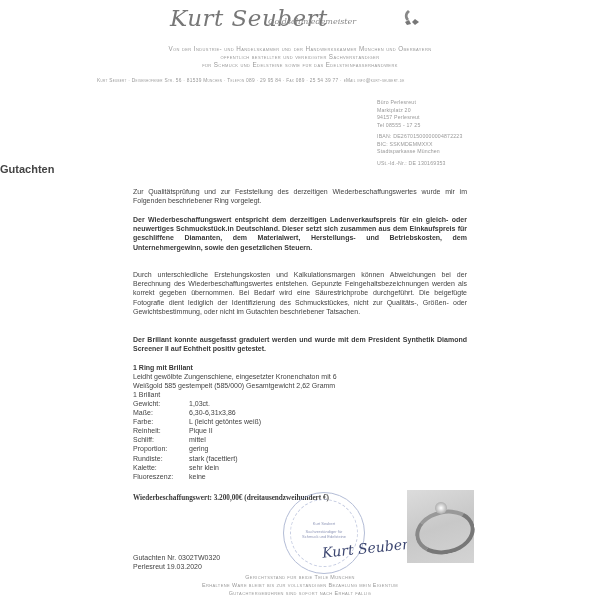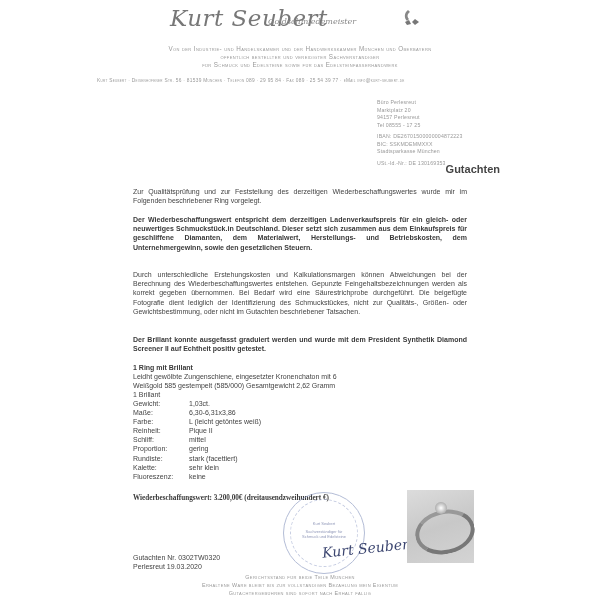--- a/index.html
+++ b/index.html
@@ -11,21 +11,21 @@
   .logo-sub { left: 270px; top: 15px; font-family: "DejaVu Serif", serif; font-style: italic;
           font-size: 8px; color: #888; }
   .emblem { left: 402px; top: 8px; width: 20px; height: 18px; }
   .sc { font-variant: small-caps; font-size: 6.3px; color: #999; letter-spacing: 0.4px;
         text-align: center; width: 600px; left: 0; }
   .contact { left: 97px; top: 78px; font-size: 4.8px; color: #999; letter-spacing: 0.3px;
              font-variant: small-caps; white-space: nowrap; }
   .bank { left: 377px; top: 99px; font-size: 5.2px; color: #999; line-height: 7.5px;
           letter-spacing: 0.2px; }
   .bank .gap { height: 4px; }
-  .title { left: 0; width: 500px; top: 163px; text-align: right; font-weight: bold;
+  .title { left: 0; width: 500px; top: 163px; text-align: left; font-weight: bold;
            font-size: 11px; color: #444; }
   .para { left: 133px; width: 334px; font-size: 7px; line-height: 9.2px; color: #444;
           text-align: justify; }
   .bold { font-weight: bold; color: #3a3a3a; }
   .specs { left: 133px; top: 394px; font-size: 7px; line-height: 9.1px; color: #444; }
   .specs .row { display: flex; }
   .specs .lbl { width: 56px; }
   .value { left: 133px; top: 494px; font-size: 7.2px; font-weight: bold; color: #3a3a3a; font-family: Liberation Serif, serif; }
   .docno { left: 133px; top: 553px; font-size: 7px; line-height: 9.2px; color: #444; }
   .stamp { left: 283px; top: 492px; width: 80px; height: 80px; border-radius: 50%;

